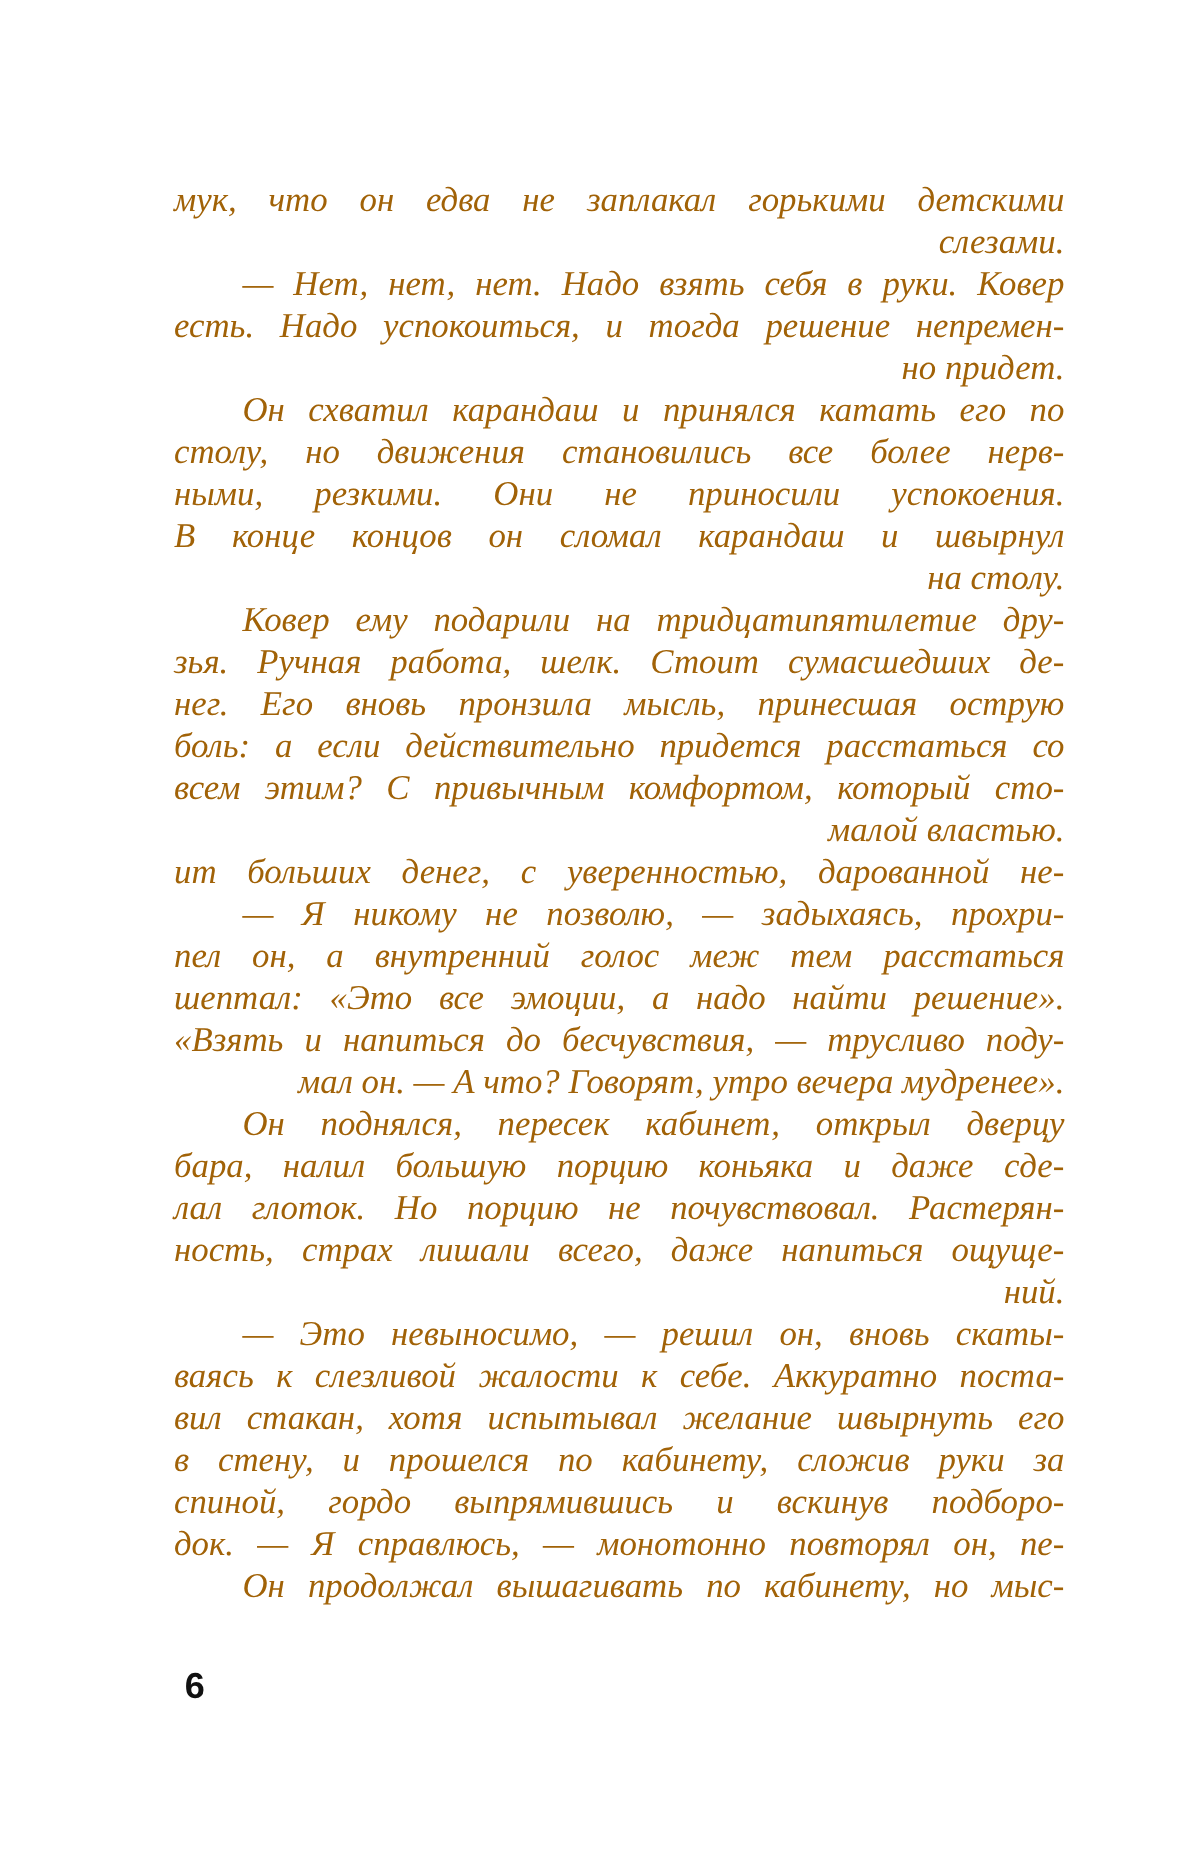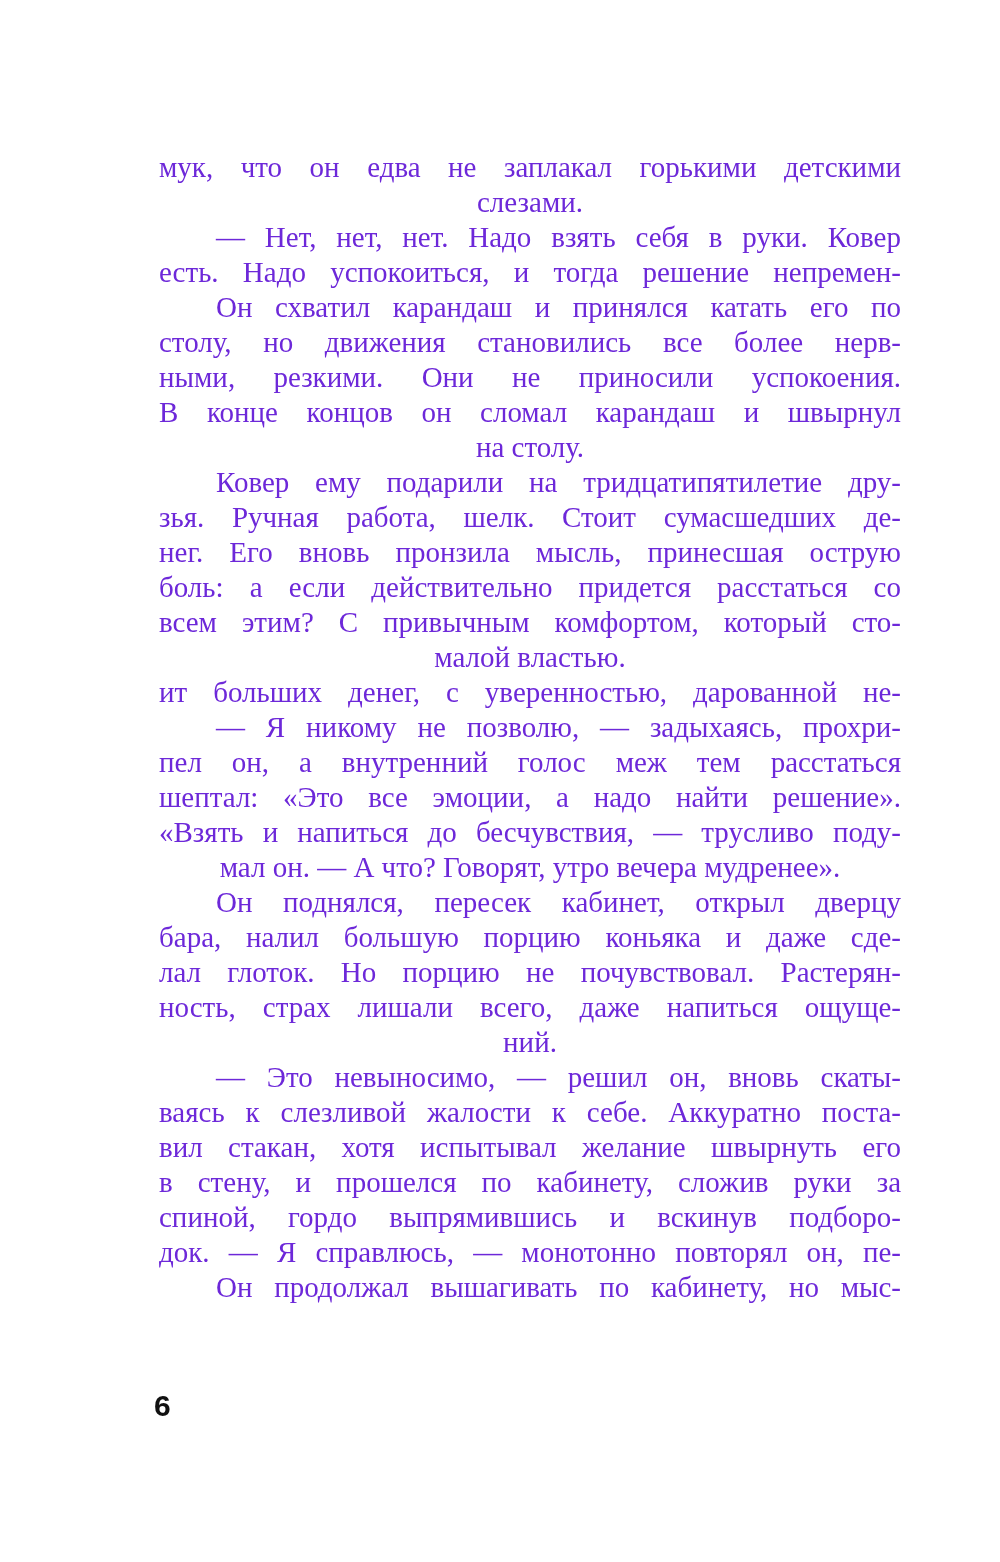--- a/index.html
+++ b/index.html
@@ -9,31 +9,32 @@
   }
   .page {
     position: relative;
     width: 1000px;
     height: 1562px;
     background: #ffffff;
     overflow: hidden;
   }
   .text-block {
     position: absolute;
-    left: 159px;
+    left: 145px;
     top: 150px;
     width: 742px;
     font-family: "Liberation Serif", serif;
     font-size: 29px;
     line-height: 35px;
-    color: #6d28d9;
+    color: #a16207;
+    font-style: italic;
   }
   .line {
     height: 35px;
-    text-align: center;
+    text-align: right;
     white-space: normal;
   }
   .line.justify {
     text-align: justify;
     text-align-last: justify;
   }
   .line.indent {
     text-indent: 57px;
   }
   .page-number {
@@ -49,20 +50,21 @@
 </style>
 </head>
 <body>
 
 <div class="page">
   <main class="text-block">
       <div class="line justify">мук, что он едва не заплакал горькими детскими</div>
       <div class="line">слезами.</div>
       <div class="line justify indent">— Нет, нет, нет. Надо взять себя в руки. Ковер</div>
       <div class="line justify">есть. Надо успокоиться, и тогда решение непремен-</div>
+      <div class="line">но придет.</div>
       <div class="line justify indent">Он схватил карандаш и принялся катать его по</div>
       <div class="line justify">столу, но движения становились все более нерв-</div>
       <div class="line justify">ными, резкими. Они не приносили успокоения.</div>
       <div class="line justify">В конце концов он сломал карандаш и швырнул</div>
       <div class="line">на столу.</div>
       <div class="line justify indent">Ковер ему подарили на тридцатипятилетие дру-</div>
       <div class="line justify">зья. Ручная работа, шелк. Стоит сумасшедших де-</div>
       <div class="line justify">нег. Его вновь пронзила мысль, принесшая острую</div>
       <div class="line justify">боль: а если действительно придется расстаться со</div>
       <div class="line justify">всем этим? С привычным комфортом, который сто-</div>

